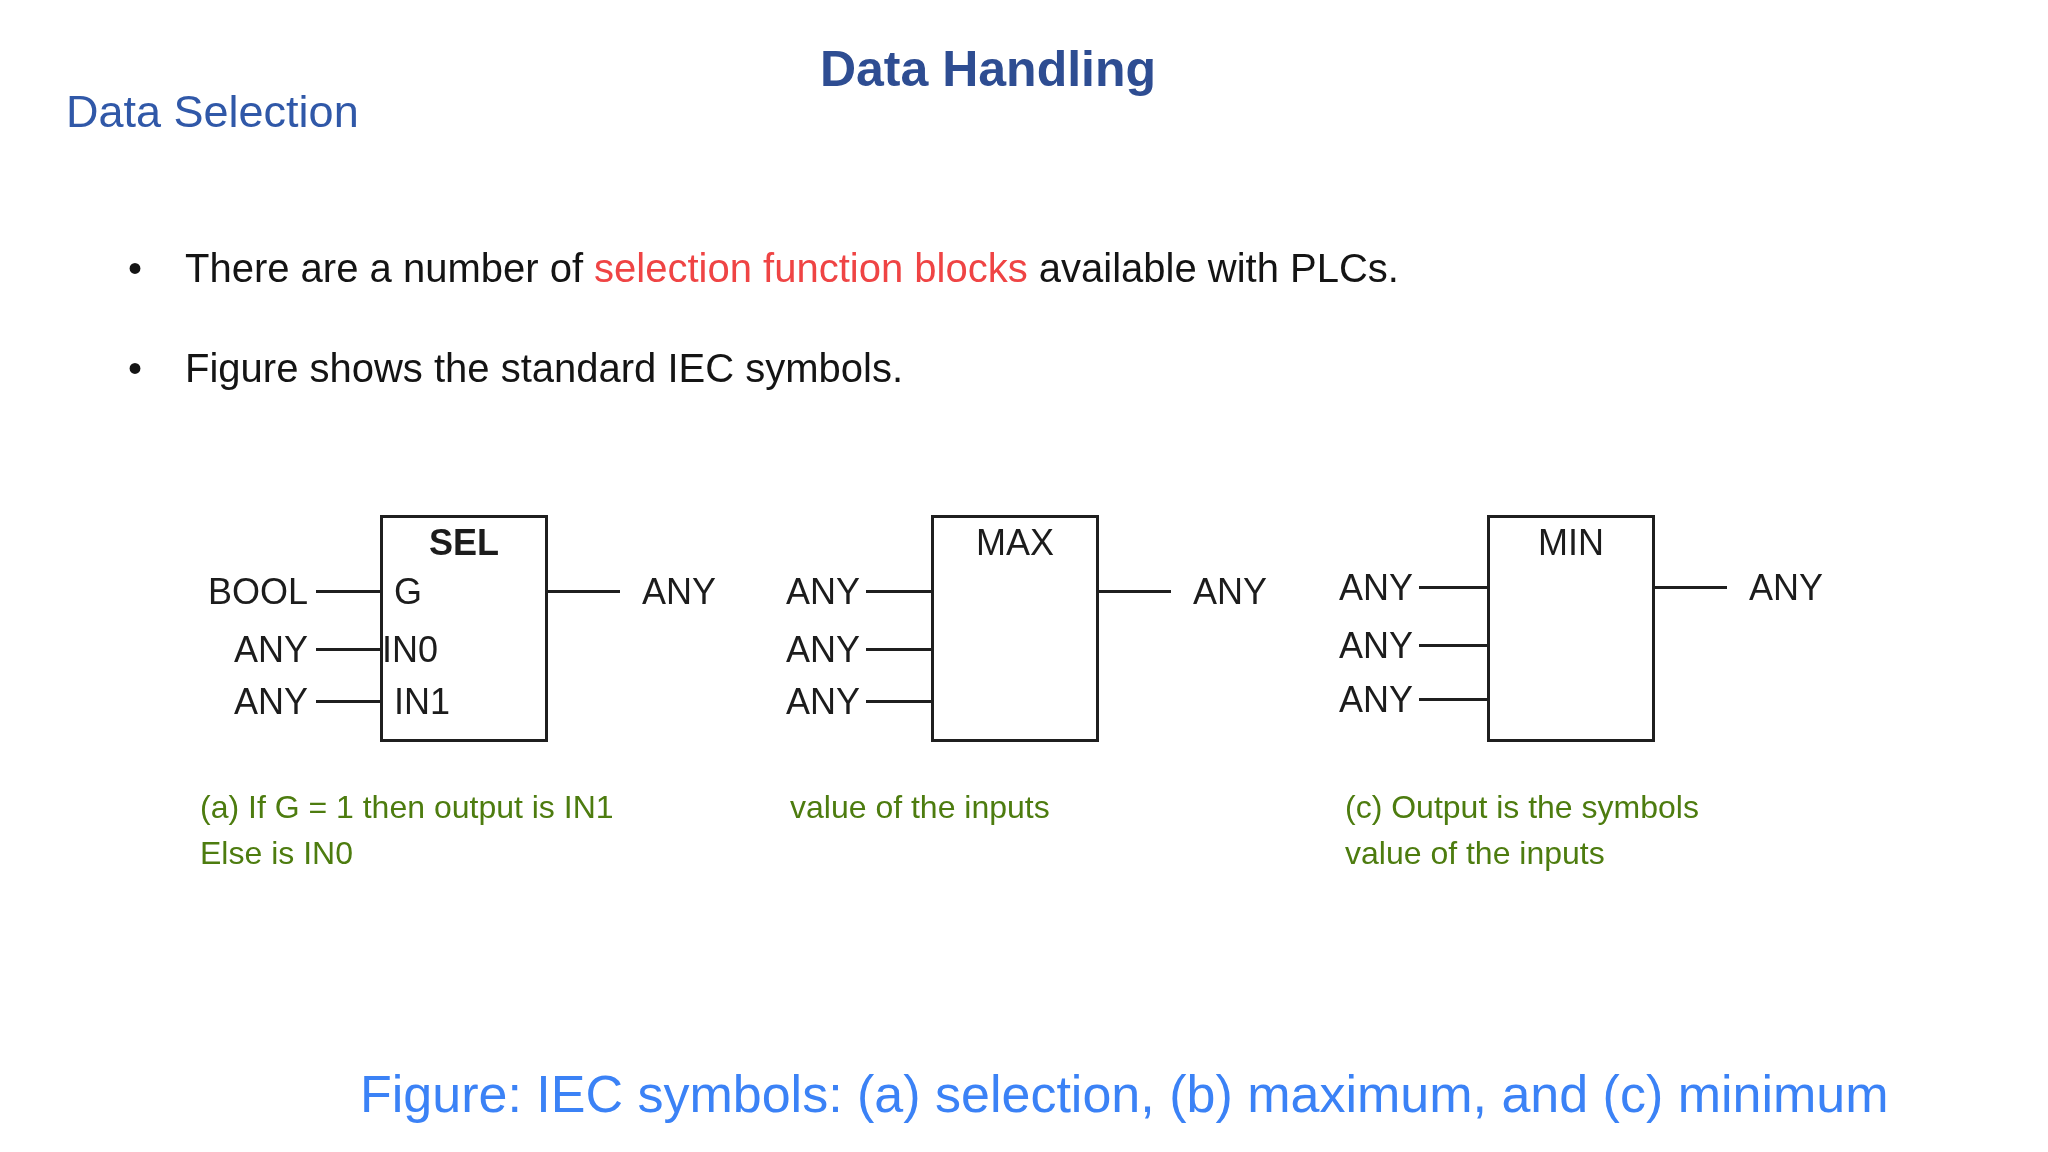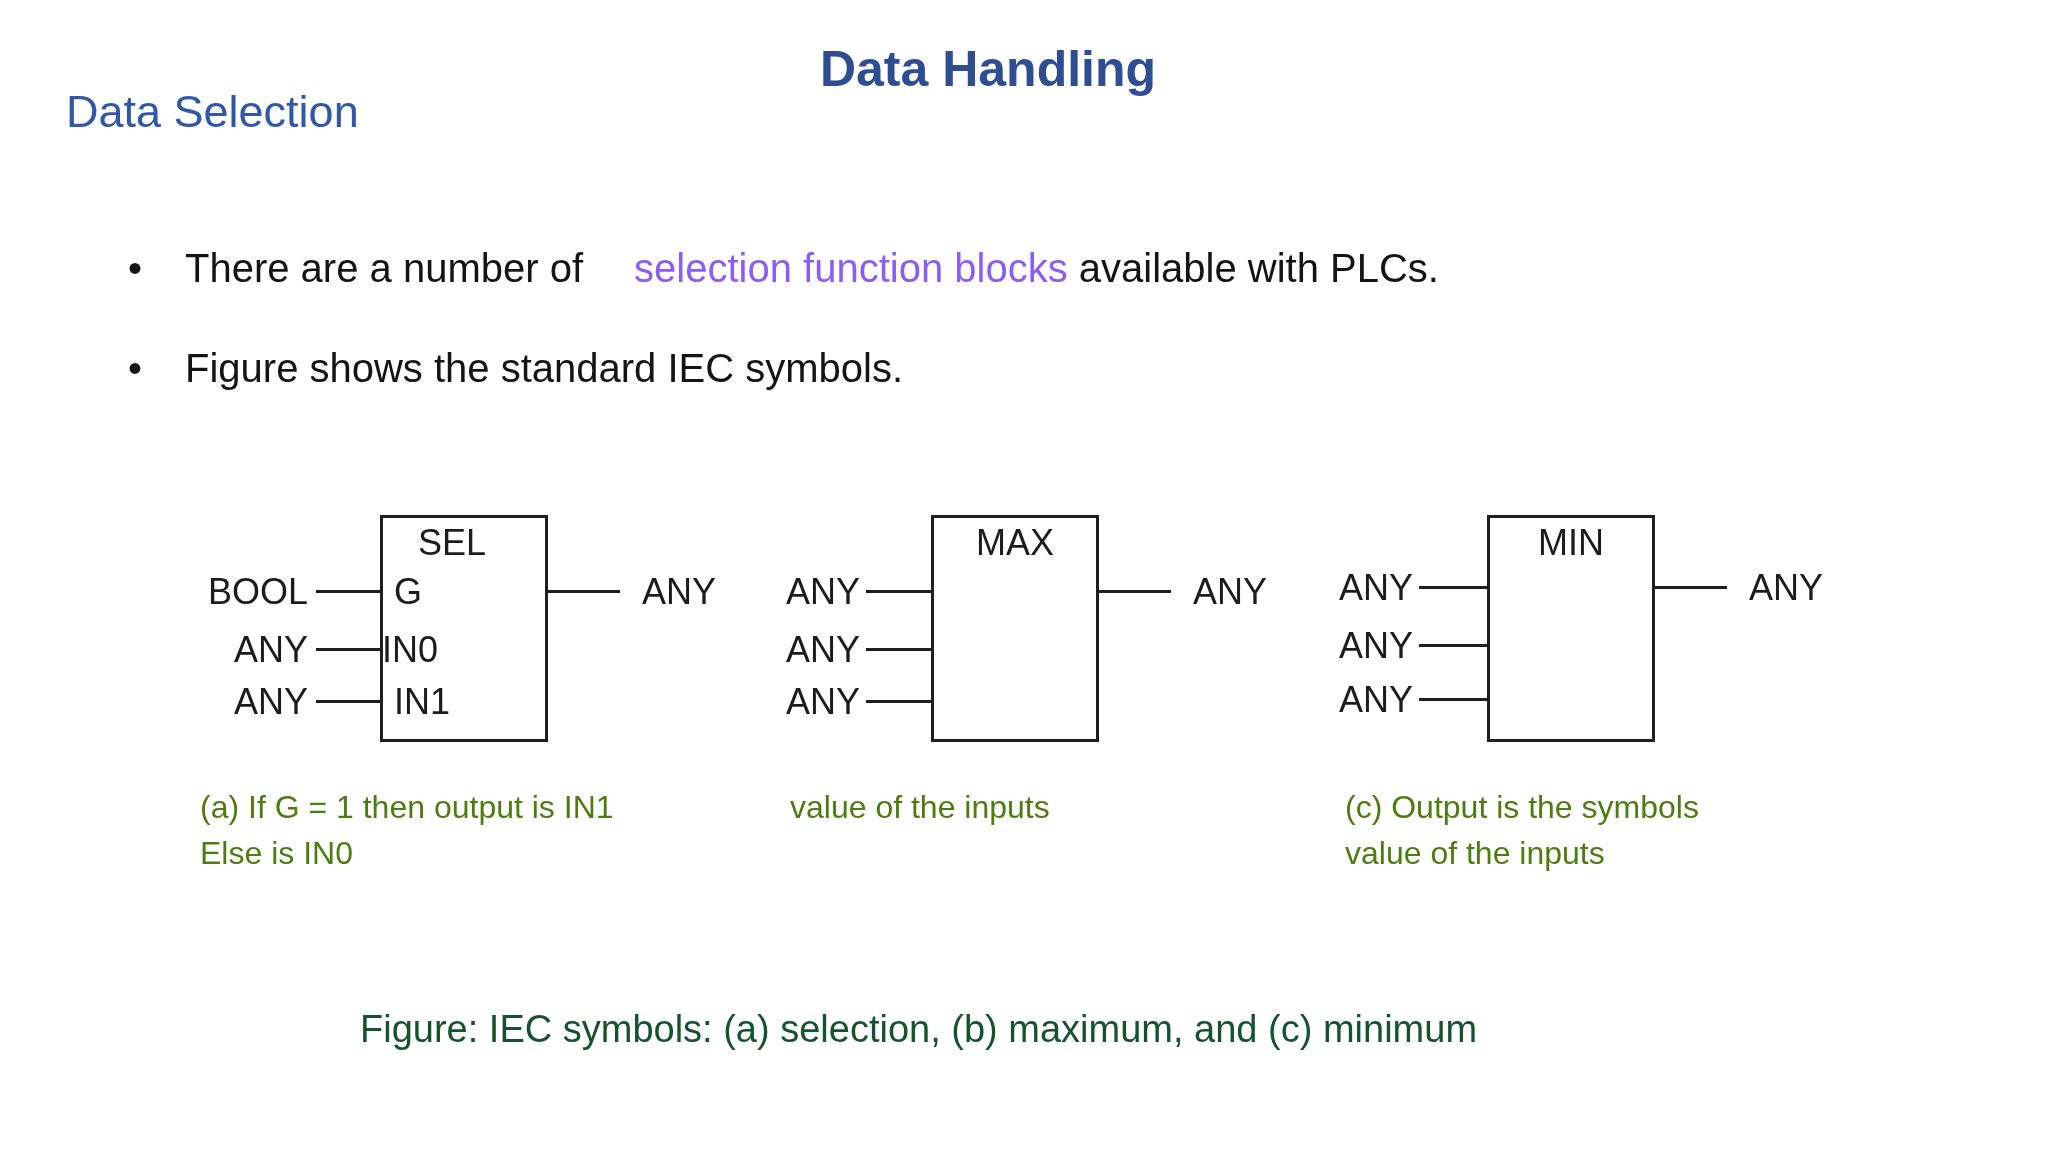--- a/index.html
+++ b/index.html
@@ -38,21 +38,21 @@
     left: 128px;
     display: flex;
     align-items: flex-start;
     font-size: 40px;
     color: #141414;
     white-space: nowrap;
   }
   .bullet-row .marker { width: 57px; }
   .bullet-row.r1 { top: 246px; }
   .bullet-row.r2 { top: 346px; }
-  .hl { color: #8b5cf6; margin-left: 40px; }
+  .hl { color: #ef4444; }
 
   
   .fb-box {
     width: 168px;
     height: 227px;
     border: 3px solid #1f1f1f;
     box-sizing: border-box;
     background: #ffffff;
     top: 515px;
   }
@@ -78,24 +78,24 @@
     background: #1f1f1f;
   }
   .blk-caption {
     font-size: 32px;
     line-height: 46px;
     color: #4d7c0f;
     top: 784px;
     white-space: nowrap;
   }
   .figure-caption {
-    top: 1008px;
+    top: 1064px;
     left: 360px;
-    font-size: 38px;
-    color: #14532d;
+    font-size: 52px;
+    color: #3b82f6;
     white-space: nowrap;
   }
 </style>
 </head>
 <body>
 
 <div class="page">
 
   <div class="abs slide-title">Data Handling</div>
   <div class="abs section-heading">Data Selection</div>
@@ -103,21 +103,21 @@
   <div class="abs bullet-row r1">
     <span class="marker">•</span>
     <span><span>There are a number of </span><span class="hl">selection function blocks</span><span> available with PLCs.</span></span>
   </div>
   <div class="abs bullet-row r2">
     <span class="marker">•</span>
     <span>Figure shows the standard IEC symbols.</span>
   </div>
 
   <div class="abs fb-box" style="left:380px;"></div>
-  <div class="abs fb-title" style="left:368px;">SEL</div>
+  <div class="abs fb-title" style="left:380px;font-weight:bold;">SEL</div>
 
   <div class="abs dlabel in-label" style="left:160px; top:574px;">BOOL</div>
   <div class="abs dlabel in-label" style="left:160px; top:632px;">ANY</div>
   <div class="abs dlabel in-label" style="left:160px; top:684px;">ANY</div>
 
   <div class="abs hline" style="left:316px; top:590px; width:64px;"></div>
   <div class="abs hline" style="left:316px; top:648px; width:64px;"></div>
   <div class="abs hline" style="left:316px; top:700px; width:64px;"></div>
 
   <div class="abs dlabel" style="left:394px; top:574px;">G</div>

